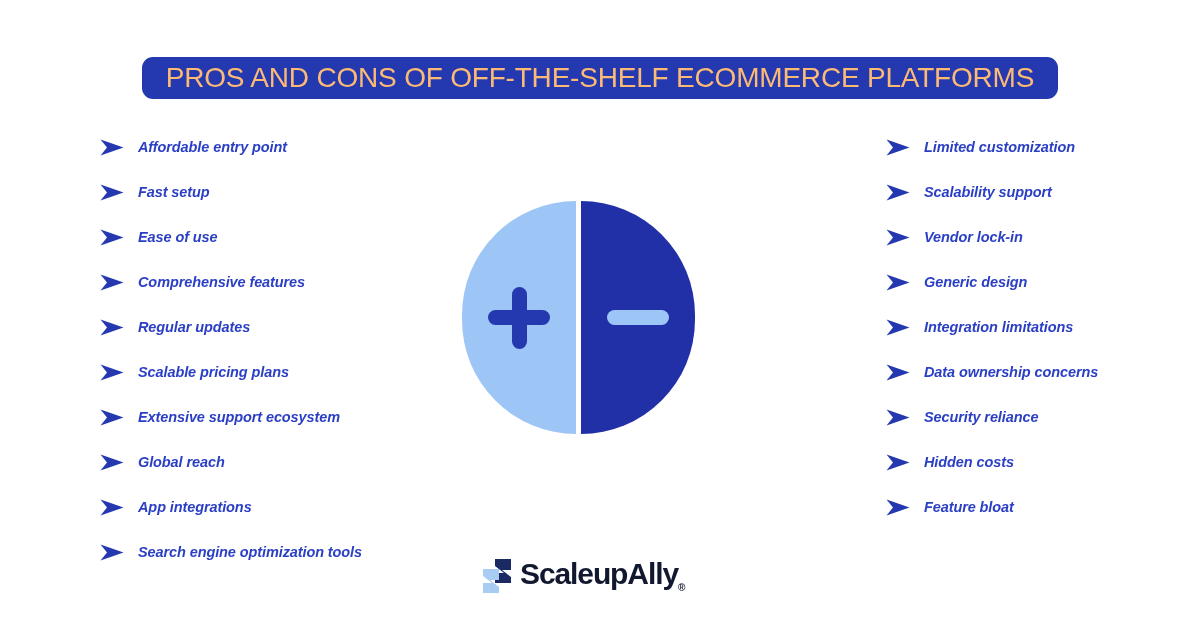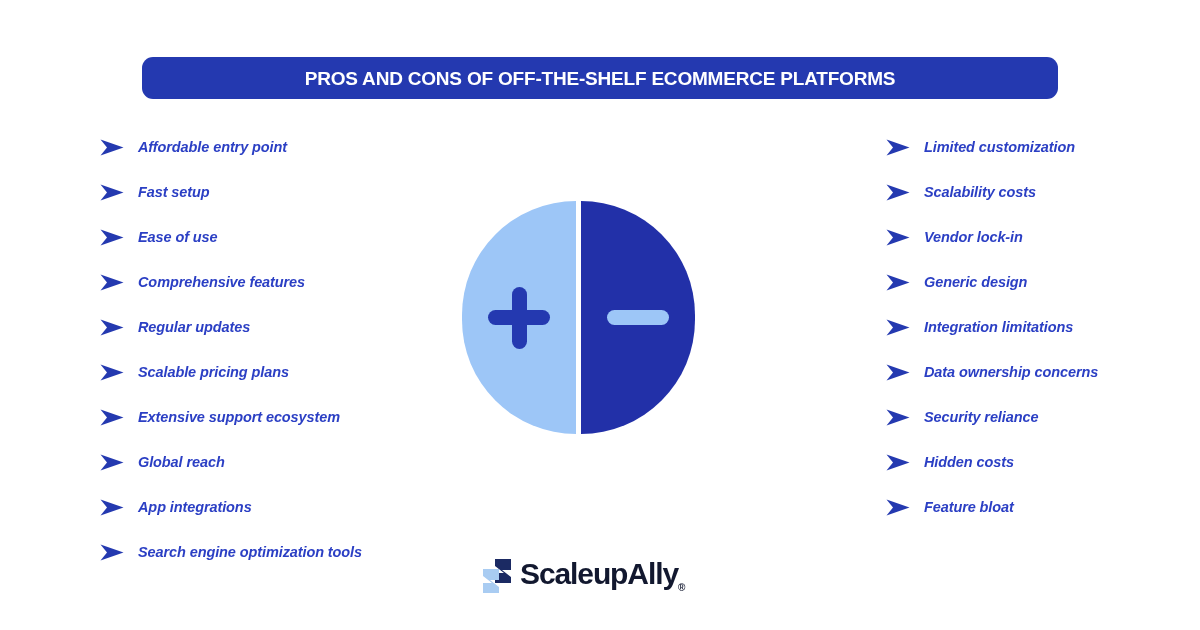--- a/index.html
+++ b/index.html
@@ -24,23 +24,23 @@
     width: 916px;
     height: 42px;
     background: #2439B0;
     border-radius: 11px;
     display: flex;
     align-items: center;
     justify-content: center;
     box-sizing: border-box;
   }
   .title-text {
-    color: #ffffff;
-    font-size: 19px;
-    font-weight: bold;
+    color: #fdba74;
+    font-size: 28px;
+    font-weight: normal;
     letter-spacing: -0.2px;
     white-space: nowrap;
     line-height: 1;
     text-align: center;
   }
 
   
   .column {
     position: absolute;
     top: 136px;
@@ -217,21 +217,21 @@
     <div class="item">
       <svg class="item-arrow" viewBox="0 0 24 17">
         <path d="M0.5 0.5 L23.5 8.5 L0.5 16.5 L7 8.5 Z" fill="#2439B0"></path>
       </svg>
       <span class="item-label">Limited customization</span>
     </div>
     <div class="item">
       <svg class="item-arrow" viewBox="0 0 24 17">
         <path d="M0.5 0.5 L23.5 8.5 L0.5 16.5 L7 8.5 Z" fill="#2439B0"></path>
       </svg>
-      <span class="item-label">Scalability costs</span>
+      <span class="item-label">Scalability support</span>
     </div>
     <div class="item">
       <svg class="item-arrow" viewBox="0 0 24 17">
         <path d="M0.5 0.5 L23.5 8.5 L0.5 16.5 L7 8.5 Z" fill="#2439B0"></path>
       </svg>
       <span class="item-label">Vendor lock-in</span>
     </div>
     <div class="item">
       <svg class="item-arrow" viewBox="0 0 24 17">
         <path d="M0.5 0.5 L23.5 8.5 L0.5 16.5 L7 8.5 Z" fill="#2439B0"></path>

